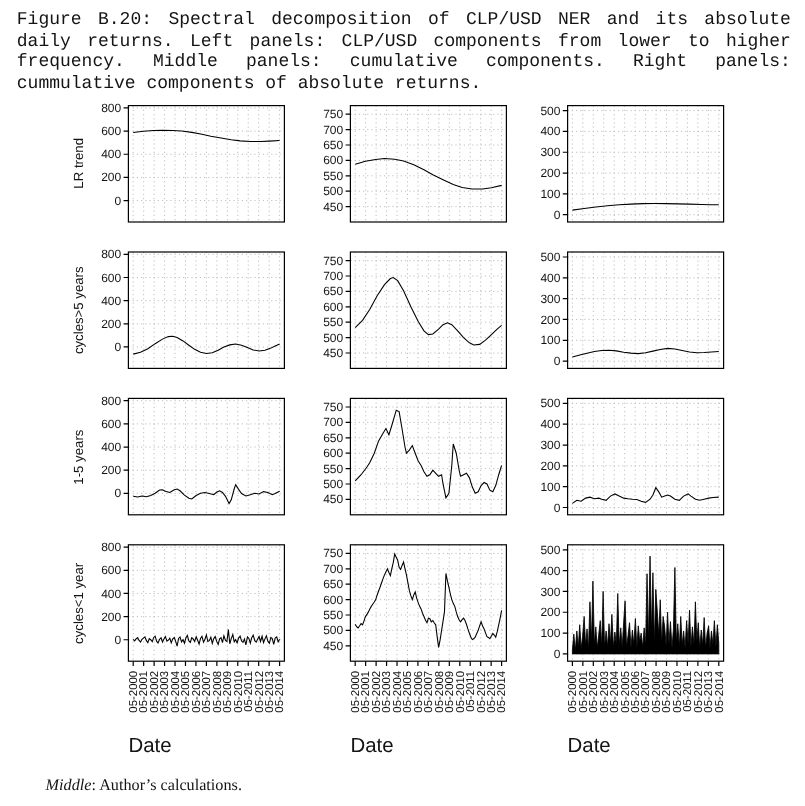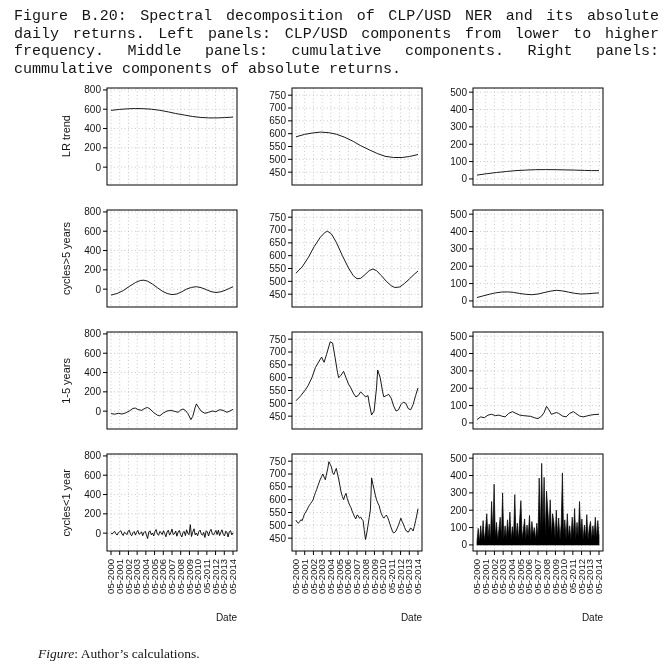--- a/index.html
+++ b/index.html
@@ -15,22 +15,22 @@
   #figure{position:absolute;left:0;top:0;width:671px;height:672px}
   .row-label{
     position:absolute;width:20px;height:97px;
     display:flex;align-items:center;justify-content:center;
   }
   .row-label span{
     writing-mode:vertical-rl;transform:rotate(180deg);
     font-size:11px;color:#141414;white-space:nowrap;
   }
   .date-title{
-    position:absolute;width:130px;text-align:right;
-    font-size:10px;color:#141414;
+    position:absolute;width:130px;text-align:left;
+    font-size:17px;color:#141414;
   }
   .source{
     position:absolute;left:38px;top:646px;
     font-family:"Liberation Serif", serif;font-size:13.5px;color:#141414;
   }
   .source .it{font-style:italic}
   svg{position:absolute}
   svg text{font-family:"Liberation Sans", sans-serif;fill:#141414}
 </style>
 </head>
@@ -585,14 +585,14 @@
       <line x1="162" y1="101" x2="162" y2="105" stroke="#000000" stroke-width="1"></line>
       <text transform="translate(165.2,109) rotate(-90)" text-anchor="end" font-size="9.5">05-2014</text>
     </svg>
   </div>
 
 <div class="date-title" style="left:107px;top:612px">Date</div>
 <div class="date-title" style="left:292px;top:612px">Date</div>
 <div class="date-title" style="left:473px;top:612px">Date</div>
 
 <div class="source">
-  <span class="it">Figure</span><span>: Author’s calculations.</span>
+  <span class="it">Middle</span><span>: Author’s calculations.</span>
 </div>
 
 </body></html>

